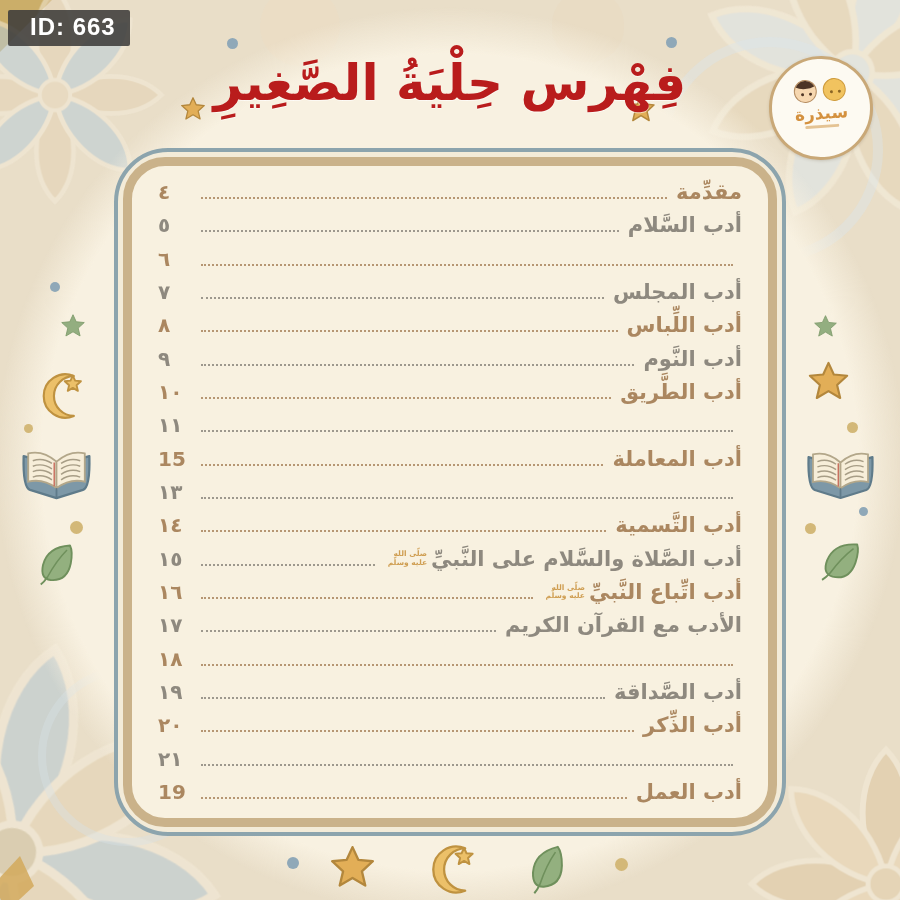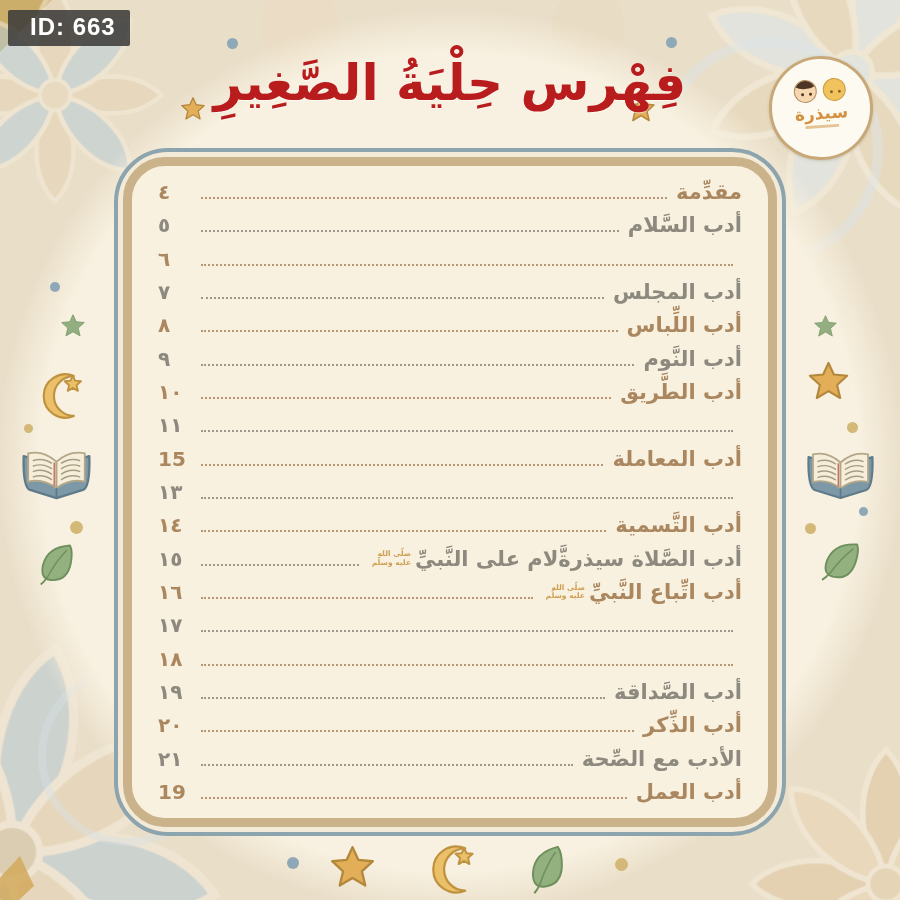--- a/index.html
+++ b/index.html
@@ -213,57 +213,57 @@
         <div class="row" style="color: rgb(142, 137, 127);">
           <span class="leader"></span>
           <span class="num">١٣</span>
         </div>
         <div class="row" style="color: rgb(171, 135, 96);">
           <span class="lbl">أدب التَّسمية</span>
           <span class="leader"></span>
           <span class="num">١٤</span>
         </div>
         <div class="row" style="color: rgb(142, 137, 127);">
-          <span class="lbl">أدب الصَّلاة سيذرةَّلام على النَّبيِّ</span>
+          <span class="lbl">أدب الصَّلاة والسَّلام على النَّبيِّ</span>
           <span class="pbuh" style="color: rgb(207, 158, 82);">
             <b>صلّى الله</b>
             <b>عليه وسلّم</b>
           </span>
           <span class="leader"></span>
           <span class="num">١٥</span>
         </div>
         <div class="row" style="color: rgb(171, 135, 96);">
           <span class="lbl">أدب اتِّباع النَّبيِّ</span>
           <span class="pbuh" style="color: rgb(207, 158, 82);">
             <b>صلّى الله</b>
             <b>عليه وسلّم</b>
           </span>
           <span class="leader"></span>
           <span class="num">١٦</span>
         </div>
         <div class="row" style="color: rgb(142, 137, 127);">
+          <span class="lbl">الأدب مع القرآن الكريم</span>
           <span class="leader"></span>
           <span class="num">١٧</span>
         </div>
         <div class="row" style="color: rgb(171, 135, 96);">
           <span class="leader"></span>
           <span class="num">١٨</span>
         </div>
         <div class="row" style="color: rgb(142, 137, 127);">
           <span class="lbl">أدب الصَّداقة</span>
           <span class="leader"></span>
           <span class="num">١٩</span>
         </div>
         <div class="row" style="color: rgb(171, 135, 96);">
           <span class="lbl">أدب الذِّكر</span>
           <span class="leader"></span>
           <span class="num">٢٠</span>
         </div>
         <div class="row" style="color: rgb(142, 137, 127);">
-          <span class="lbl">الأدب مع الصِّحة</span>
           <span class="leader"></span>
           <span class="num">٢١</span>
         </div>
         <div class="row" style="color: rgb(171, 135, 96);">
           <span class="lbl">أدب العمل</span>
           <span class="leader"></span>
           <span class="num">19</span>
         </div>
       </div>
   </div>

